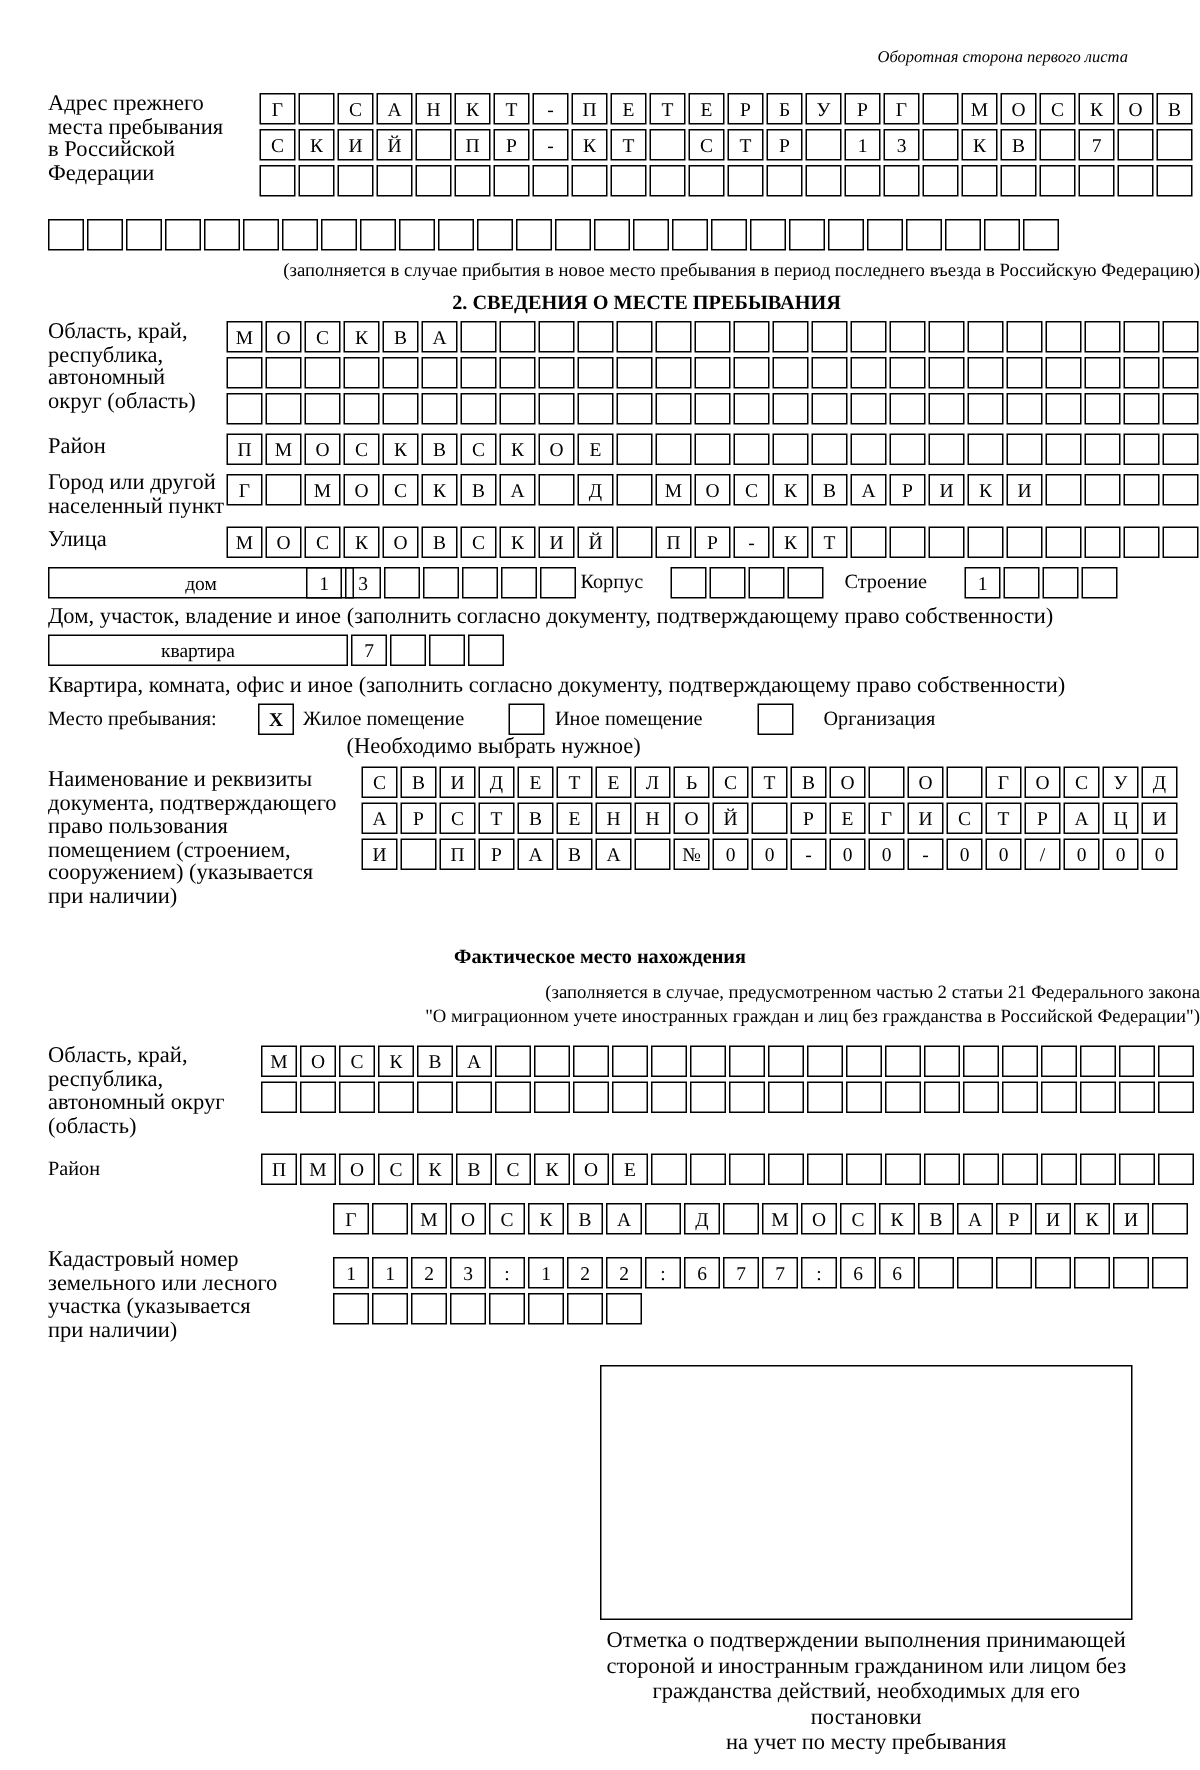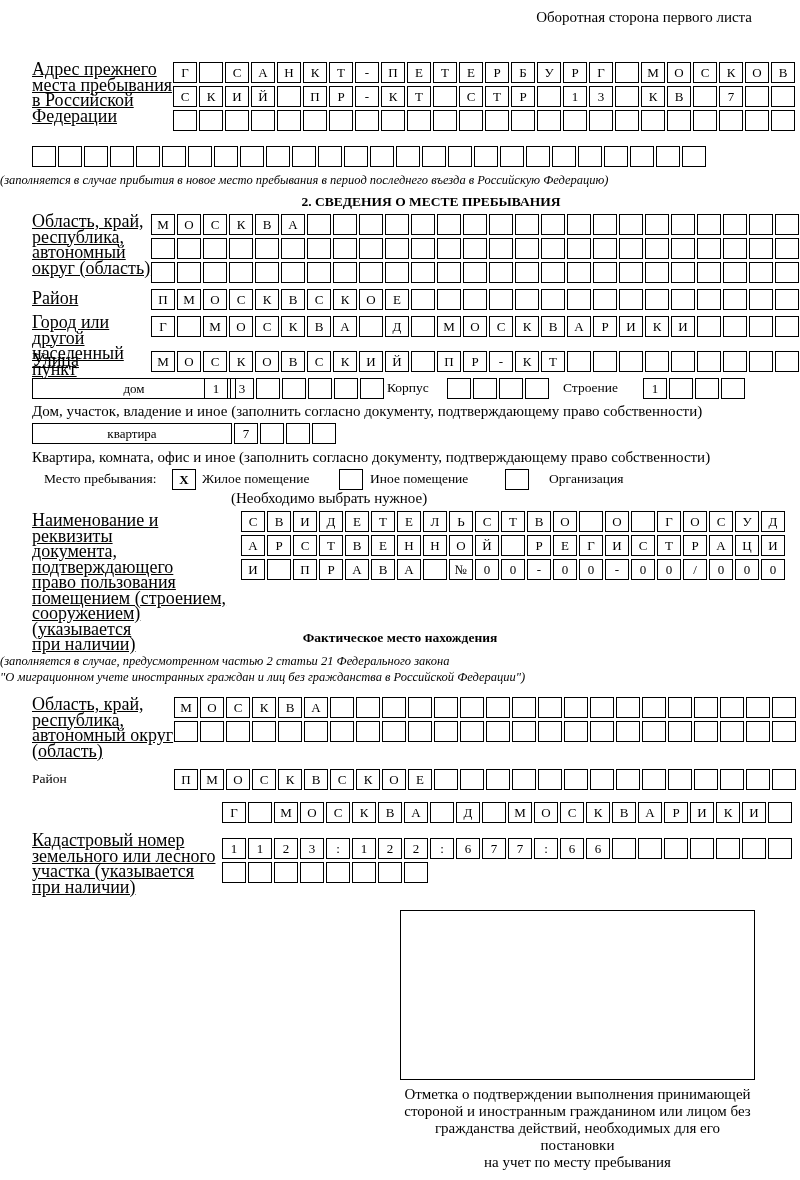--- a/index.html
+++ b/index.html
@@ -16,30 +16,30 @@
     overflow: hidden;
   }
   .page {
     position: relative;
     width: 800px;
     height: 1180px;
   }
   .abs { position: absolute; }
 
   .hdr-right {
-    top: 9px;
+    top: 32px;
     right: 48px;
+    font-size: 11px;
+    font-style: italic;
+  }
+
+  .lbl {
     font-size: 15px;
-  }
-
-  .lbl {
-    font-size: 18px;
     line-height: 15.5px;
     white-space: pre-line;
-    text-decoration: underline;
   }
 
   
   .row { display: flex; }
   .cell {
     width: 24px;
     height: 21px;
     border: 1px solid #000;
     margin-right: 2px;
     box-sizing: border-box;
@@ -63,22 +63,21 @@
   .center { text-align: center; }
 
   .section-title {
     font-size: 13.5px;
     font-weight: bold;
     text-align: center;
   }
 
   .note {
     font-size: 12.5px;
-    text-align: left;
-    font-style: italic;
+    text-align: right;
   }
 
   .bigbox {
     border: 1px solid #000;
     box-sizing: border-box;
   }
 
   .inline-lbl { font-size: 13.5px; }
 </style>
 </head>
@@ -414,21 +413,21 @@
   <div class="abs boxline" style="left:32px; top:423px; width:200px;">квартира</div>
   <div class="abs row" style="left:234px; top:423px;">
     <div class="cell">7</div>
     <div class="cell"></div>
     <div class="cell"></div>
     <div class="cell"></div>
   </div>
 
   <div class="abs small" style="left:32px; top:449px;">Квартира, комната, офис и иное (заполнить согласно документу, подтверждающему право собственности)</div>
 
-  <div class="abs inline-lbl" style="left:44px; top:471px;">Место пребывания:</div>
+  <div class="abs inline-lbl" style="left:32px; top:471px;">Место пребывания:</div>
   <div class="abs cell" style="left:172px; top:469px; font-weight:bold;">X</div>
   <div class="abs inline-lbl" style="left:202px; top:471px;">Жилое помещение</div>
   <div class="abs cell" style="left:339px; top:469px;"></div>
   <div class="abs inline-lbl" style="left:370px; top:471px;">Иное помещение</div>
   <div class="abs cell" style="left:505px; top:469px;"></div>
   <div class="abs inline-lbl" style="left:549px; top:471px;">Организация</div>
   <div class="abs small" style="left:231px; top:490px;">(Необходимо выбрать нужное)</div>
 
   <div class="abs lbl" style="left:32px; top:513px; width:200px;">Наименование и реквизиты
 документа, подтверждающего

